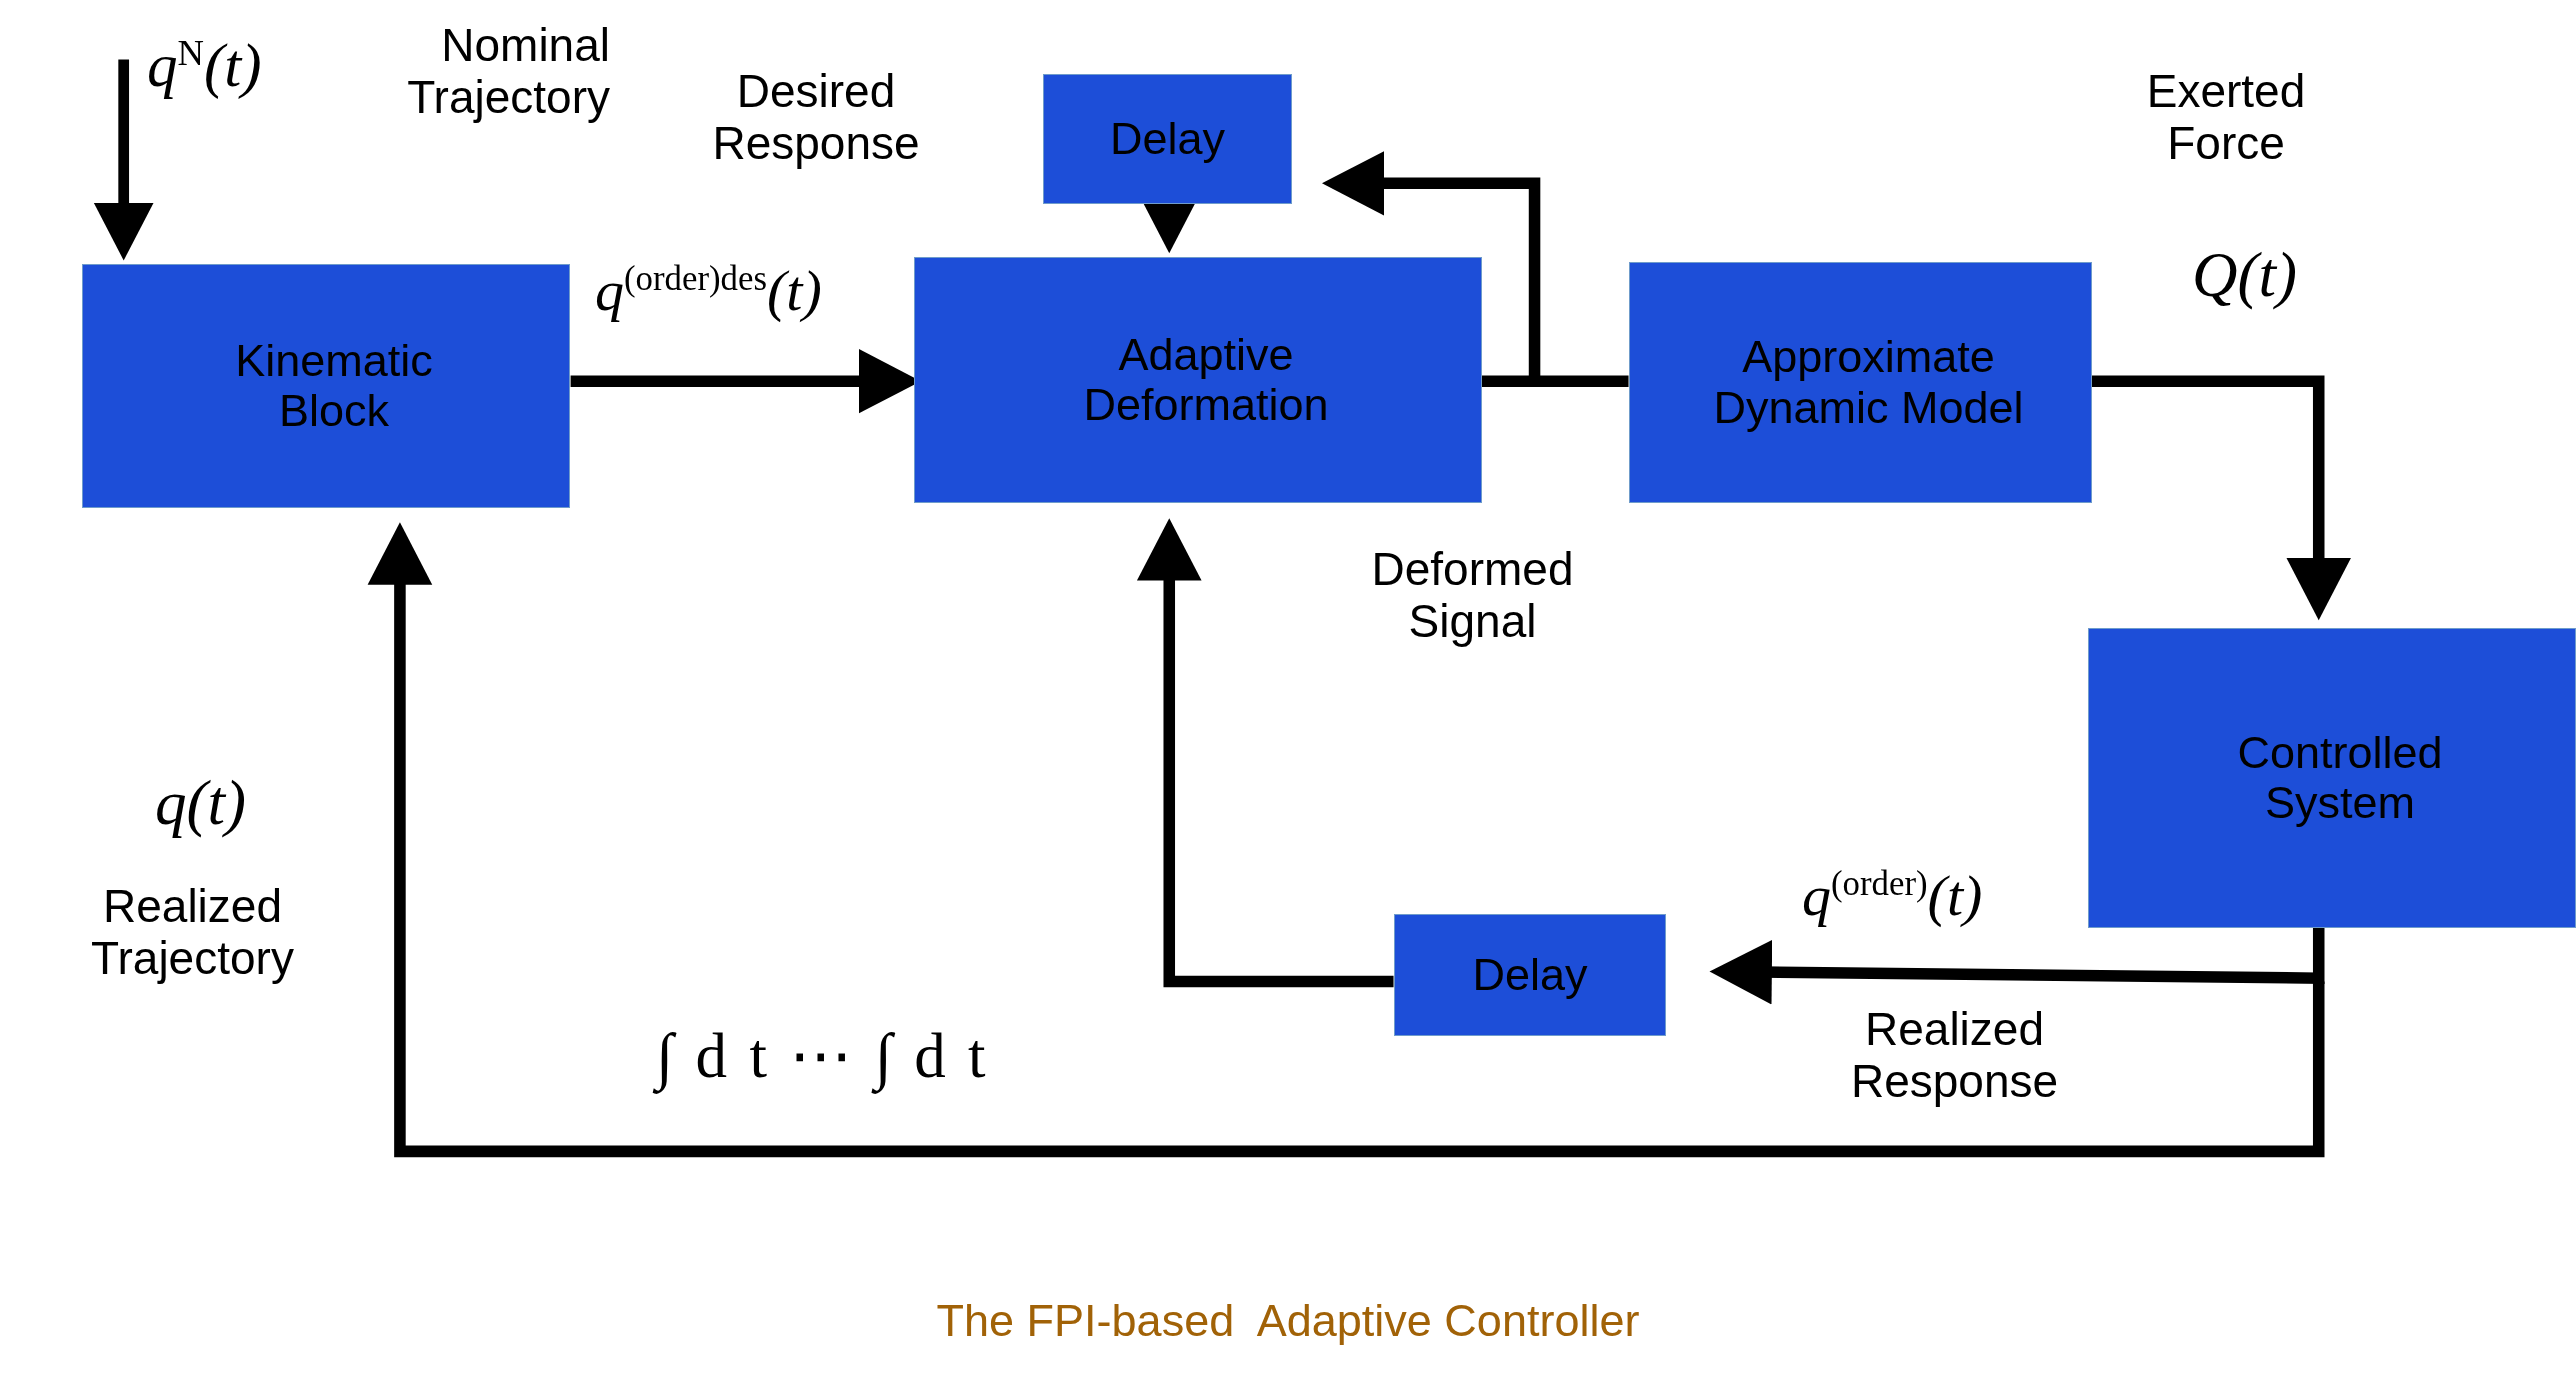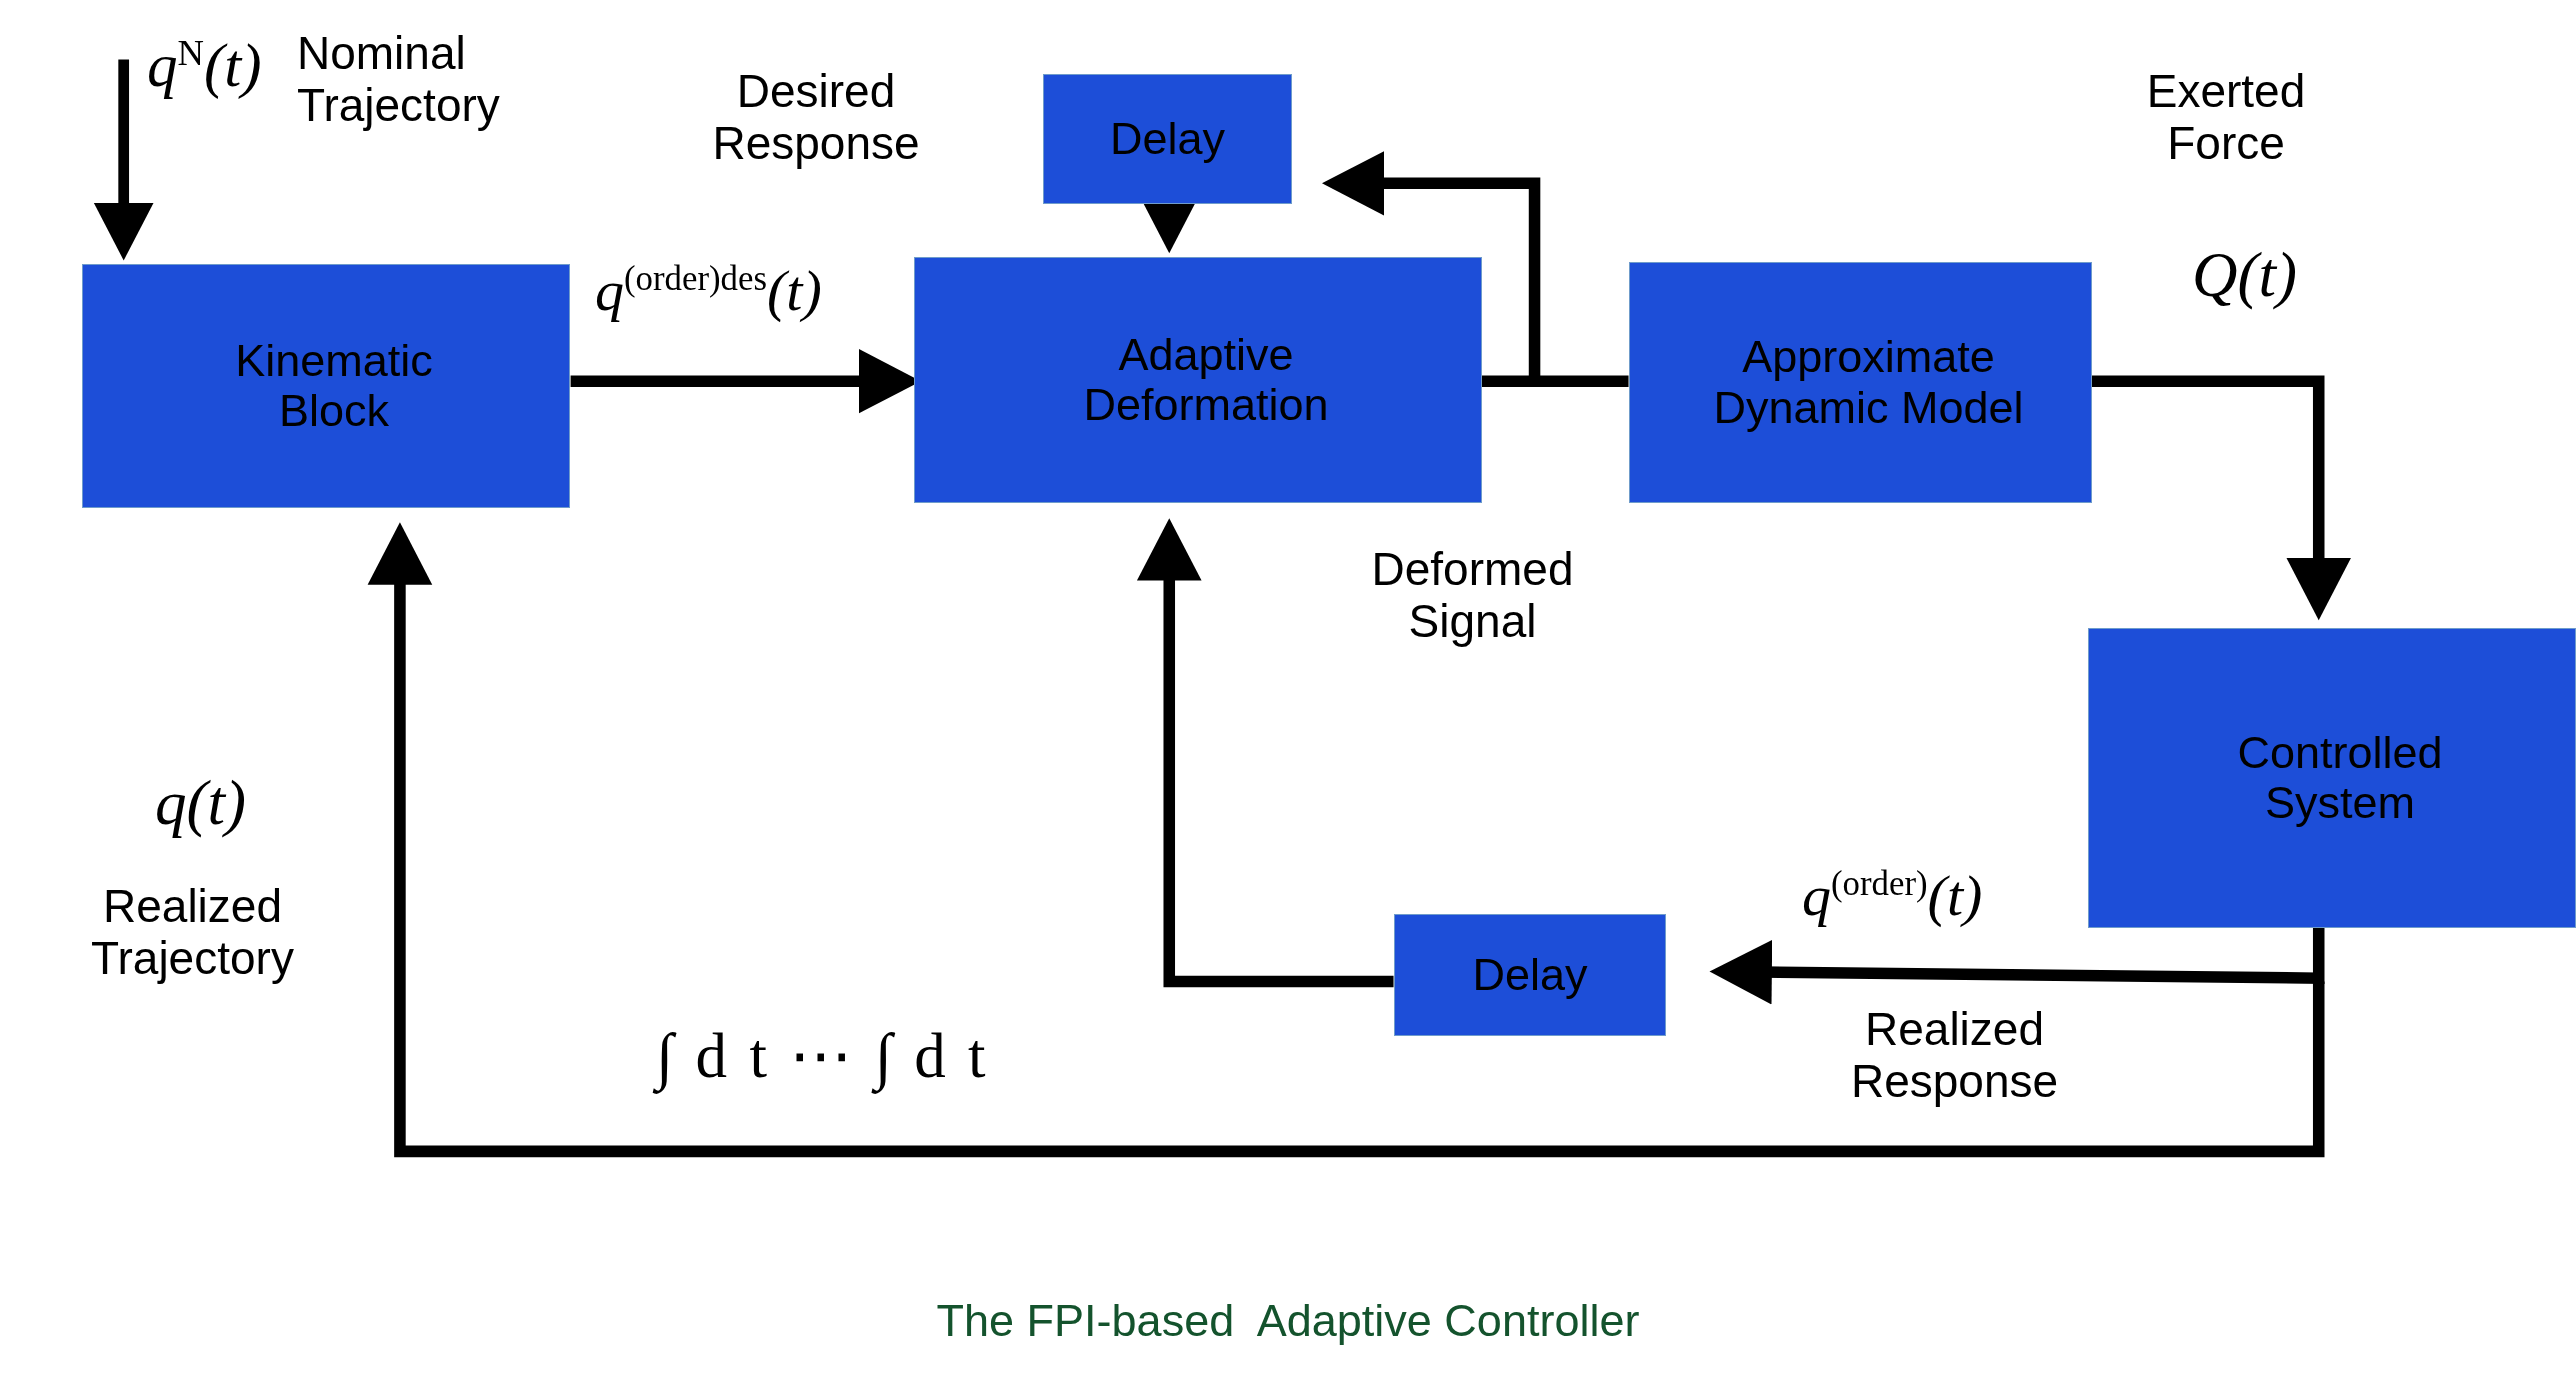--- a/index.html
+++ b/index.html
@@ -55,21 +55,21 @@
     white-space: nowrap;
   }
   .math .v { font-style: italic; }
   .math .up {
     font-size: 0.60em;
     vertical-align: super;
     font-style: normal;
   }
   .caption {
     position: absolute;
-    color: #14532d;
+    color: #a16207;
     font-family: "Liberation Sans", sans-serif;
     font-size: 45px;
     white-space: pre;
     text-align: center;
   }
 </style>
 </head>
 <body>
 
 <div id="stage">
@@ -132,21 +132,21 @@
   <div class="math" style="left:1802px; top:862px; font-size:58px;">
     <span class="v">q</span><span class="up">(order)</span><span class="v">(t)</span>
   </div>
 
   <div class="math" style="left:155px; top:767px; font-size:63px;">
     <span class="v">q</span><span class="v">(t)</span>
   </div>
 
   <div class="math" style="left:656px; top:1019px; font-size:63px; letter-spacing:3.3px;">∫ d t ⋯ ∫ d t</div>
 
-  <div class="lbl" style="left:297px; top:28px; width:313px; text-align:left;">Nominal
+  <div class="lbl" style="left:297px; top:20px; width:313px; text-align:right;">Nominal
 Trajectory</div>
 
   <div class="lbl" style="left:651px; top:66px; width:330px; text-align:center;">Desired
 Response</div>
 
   <div class="lbl" style="left:2053px; top:66px; width:346px; text-align:center;">Exerted
 Force</div>
 
   <div class="lbl" style="left:1295px; top:544px; width:355px; text-align:center;">Deformed
 Signal</div>

